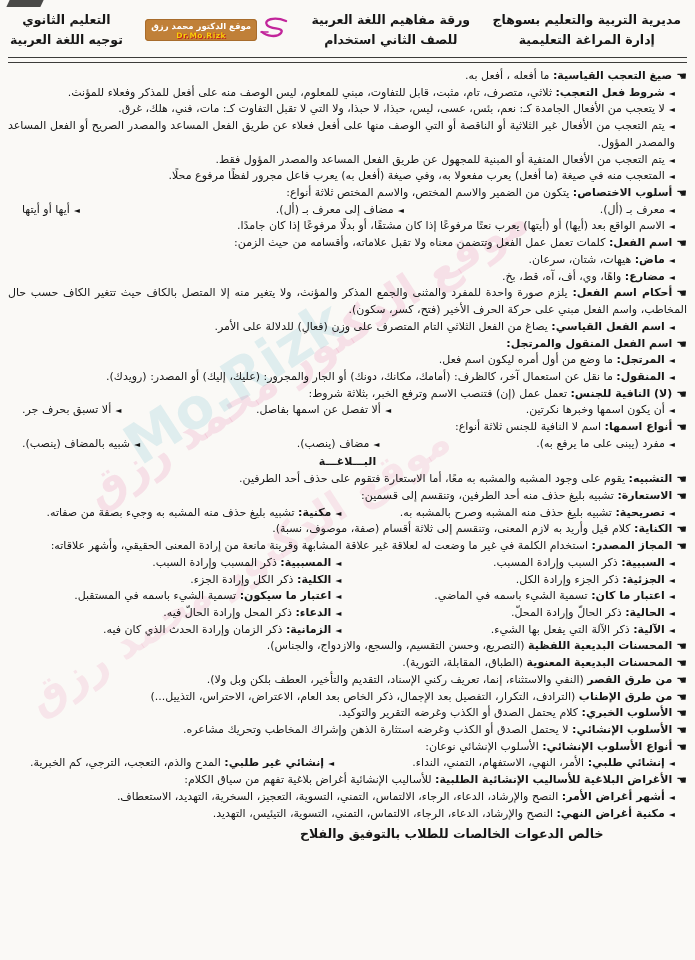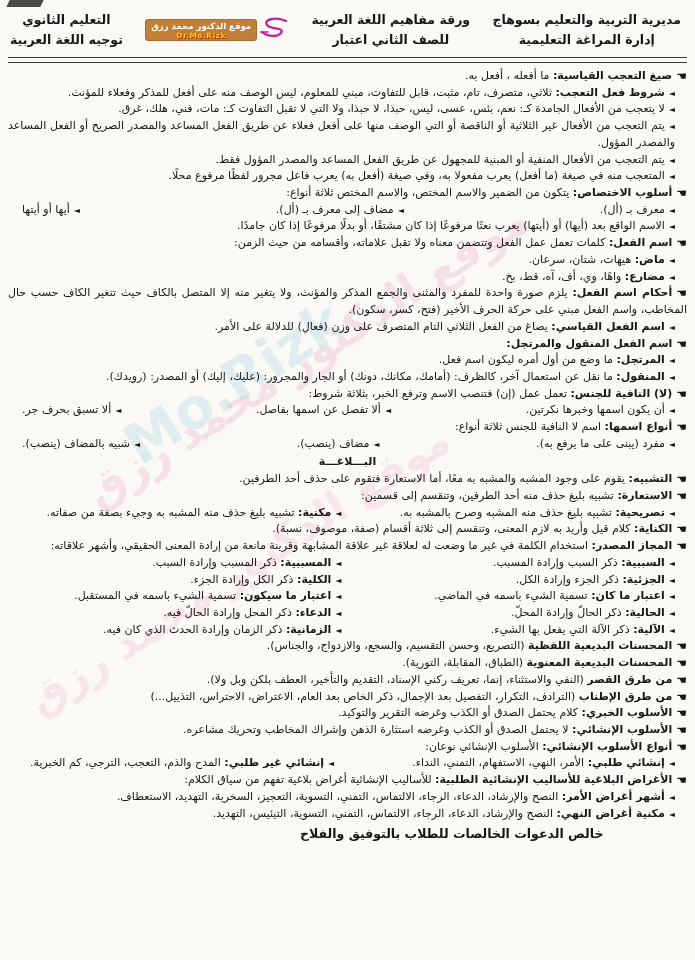--- a/index.html
+++ b/index.html
@@ -53,21 +53,21 @@
   <div class="wm wm-teal">Mo.Rizk</div>
   <div class="wm wm-pink2">موقع الدكتور محمد رزق</div>
 
   <div class="header">
     <div class="hblock">
       <div>مديرية التربية والتعليم بسوهاج</div>
       <div>إدارة المراغة التعليمية</div>
     </div>
     <div class="hblock">
       <div>ورقة مفاهيم اللغة العربية</div>
-      <div>للصف الثاني اعتبار</div>
+      <div>للصف الثاني استخدام</div>
     </div>
     <div class="logo">
       <span class="logo-swoosh">
         <svg width="30" height="24" viewBox="0 0 30 24">
           <path d="M27 5 C15 0,4 4,8 9 C12 14,26 11,22 17 C18 22,7 20,3 16" fill="none" stroke="#c2269b" stroke-width="2.4" stroke-linecap="round"></path>
           <path d="M2 16 L9 16" stroke="#c2269b" stroke-width="1.6" stroke-linecap="round"></path>
         </svg>
       </span>
       <span class="logo-texts">
         <div class="logo-title">موقع الدكتور محمد رزق</div>

